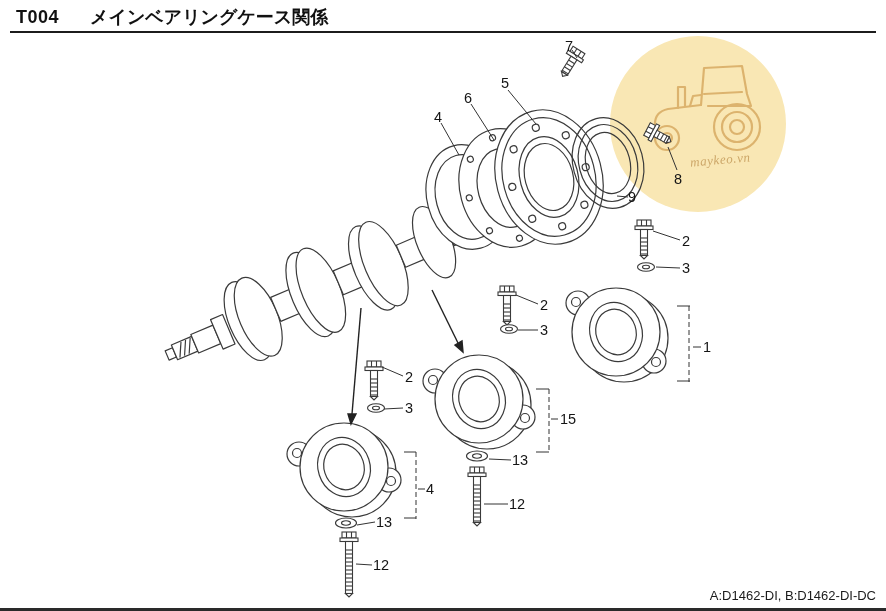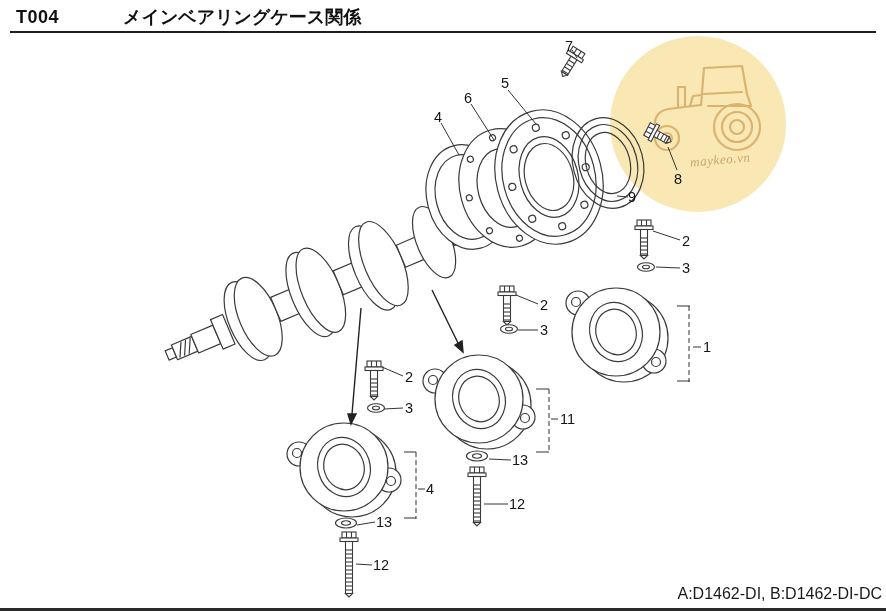--- a/index.html
+++ b/index.html
@@ -1,28 +1,28 @@
 <!DOCTYPE html>
 <html><head>
 <meta charset="utf-8">
 <style>
   * { margin:0; padding:0; box-sizing:border-box; }
   html,body { width:886px; height:611px; }
   body { background:#ffffff; font-family:"Liberation Sans", sans-serif; position:relative; overflow:hidden; }
   .page { position:absolute; inset:0; background:#fff; }
-  .hdr { position:absolute; left:16px; top:5px; display:flex; gap:24px; align-items:baseline; }
+  .hdr { position:absolute; left:16px; top:5px; display:flex; gap:31px; align-items:baseline; }
   .hdr .code { font-size:18px; font-weight:700; letter-spacing:.5px; color:#111; }
-  .hdr .title { font-size:18px; font-weight:700; color:#111;margin-left:40px; }
+  .hdr .title { font-size:18px; font-weight:700; color:#111; }
   .rule { position:absolute; left:10px; right:10px; top:31px; height:2px; background:#1c1c1c; }
   .diagram { position:absolute; inset:0; }
   .diagram svg { position:absolute; left:0; top:0; }
   .plabel { position:absolute; font-size:14.5px; color:#141414; line-height:1; }
   .wm-text { position:absolute; left:690px; top:152px; font:italic 13px "Liberation Serif", serif;
              color:#c79f5f; transform:rotate(-5deg); letter-spacing:.6px; opacity:.9; }
-  .footer { position:absolute; right:4px; bottom:8px; font-size:16px; color:#1a1a1a; }
+  .footer { position:absolute; right:10px; bottom:8px; font-size:13px; color:#1a1a1a; }
   .bottom-line { position:absolute; left:0; right:0; bottom:0; height:3px; background:#2a2a2a; }
 </style>
 </head>
 <body>
 
 <div class="page">
 
   <div class="hdr">
     <span class="code">T004</span>
     <span class="title">メインベアリングケース関係</span>
@@ -286,21 +286,21 @@
     <div class="plabel" style="left:501px;top:76px">5</div>
     <div class="plabel" style="left:464px;top:91px">6</div>
     <div class="plabel" style="left:434px;top:110px">4</div>
     <div class="plabel" style="left:628px;top:190px">9</div>
     <div class="plabel" style="left:674px;top:172px">8</div>
     <div class="plabel" style="left:682px;top:234px">2</div>
     <div class="plabel" style="left:682px;top:261px">3</div>
     <div class="plabel" style="left:703px;top:340px">1</div>
     <div class="plabel" style="left:540px;top:298px">2</div>
     <div class="plabel" style="left:540px;top:323px">3</div>
-    <div class="plabel" style="left:560px;top:412px">11</div>
+    <div class="plabel" style="left:560px;top:412px">15</div>
     <div class="plabel" style="left:512px;top:453px">13</div>
     <div class="plabel" style="left:509px;top:497px">12</div>
     <div class="plabel" style="left:405px;top:370px">2</div>
     <div class="plabel" style="left:405px;top:401px">3</div>
     <div class="plabel" style="left:426px;top:482px">4</div>
     <div class="plabel" style="left:376px;top:515px">13</div>
     <div class="plabel" style="left:373px;top:558px">12</div>
 
     <div class="wm-text">maykeo.vn</div>
   </div>

